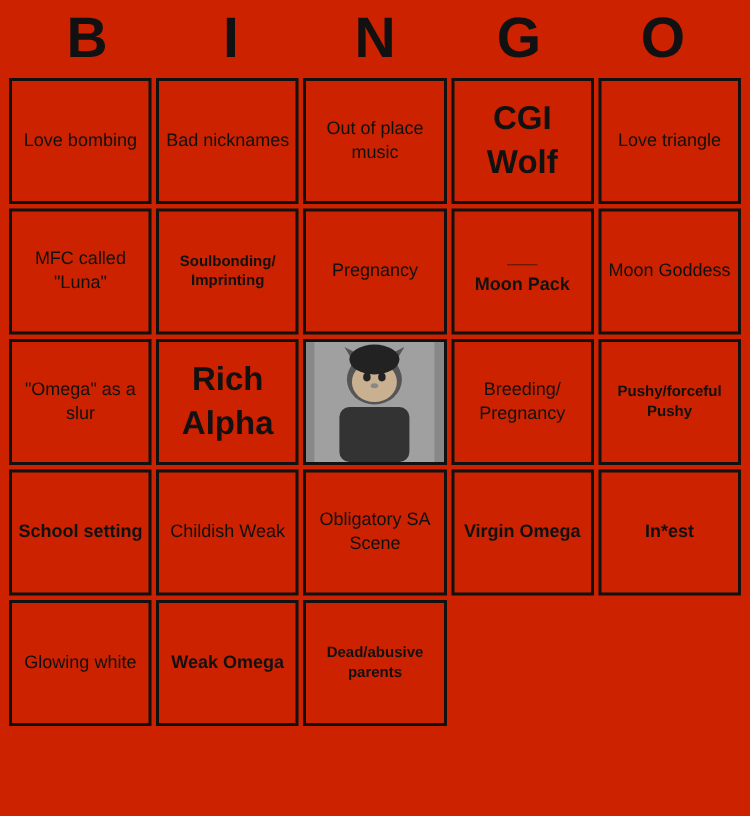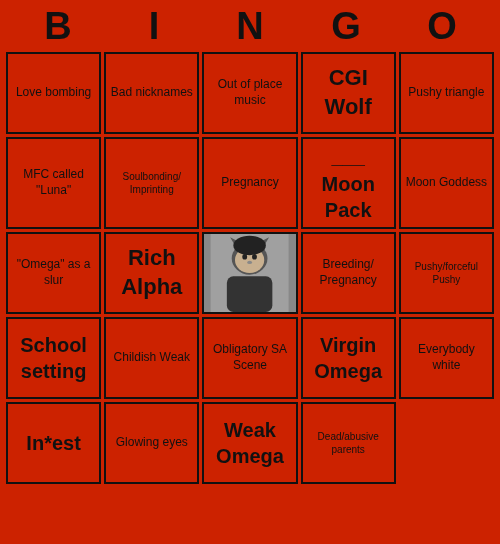--- a/index.html
+++ b/index.html
@@ -50,26 +50,27 @@
     }
     .cell-text {
       font-size: 12px;
       line-height: 1.3;
     }
     .cell-text.large {
       font-size: 22px;
       font-weight: bold;
     }
     .cell-text.medium {
-      font-size: 20px;
+      font-size: 12px;
       font-weight: bold;
     }
     .cell-text.small {
       font-size: 10px;
       line-height: 1.3;
+      font-weight: bold;
     }
     .wolf-cell {
       position: relative;
       overflow: hidden;
       background: #888;
     }
     .wolf-svg {
       width: 100%;
       height: 100%;
       position: absolute;
@@ -100,21 +101,21 @@
   <div class="cell">
     <span class="cell-text">Bad nicknames</span>
   </div>
   <div class="cell">
     <span class="cell-text">Out of place music</span>
   </div>
   <div class="cell">
     <span class="cell-text large">CGI Wolf</span>
   </div>
   <div class="cell">
-    <span class="cell-text">Pushy triangle</span>
+    <span class="cell-text">Love triangle</span>
   </div>
 
   <div class="cell">
     <span class="cell-text">MFC called "Luna"</span>
   </div>
   <div class="cell">
     <span class="cell-text small">Soulbonding/ Imprinting</span>
   </div>
   <div class="cell">
     <span class="cell-text">Pregnancy</span>
@@ -166,29 +167,26 @@
   </div>
   <div class="cell">
     <span class="cell-text">Childish Weak</span>
   </div>
   <div class="cell">
     <span class="cell-text">Obligatory SA Scene</span>
   </div>
   <div class="cell">
     <span class="cell-text medium">Virgin Omega</span>
   </div>
-  <div class="cell">
-    <span class="cell-text">Everybody white</span>
-  </div>
 
   <div class="cell">
     <span class="cell-text medium">In*est</span>
   </div>
   <div class="cell">
-    <span class="cell-text">Glowing eyes</span>
+    <span class="cell-text">Glowing white</span>
   </div>
   <div class="cell">
     <span class="cell-text medium">Weak Omega</span>
   </div>
   <div class="cell">
     <span class="cell-text small">Dead/abusive parents</span>
   </div>
 </div>
 
 </body></html>

